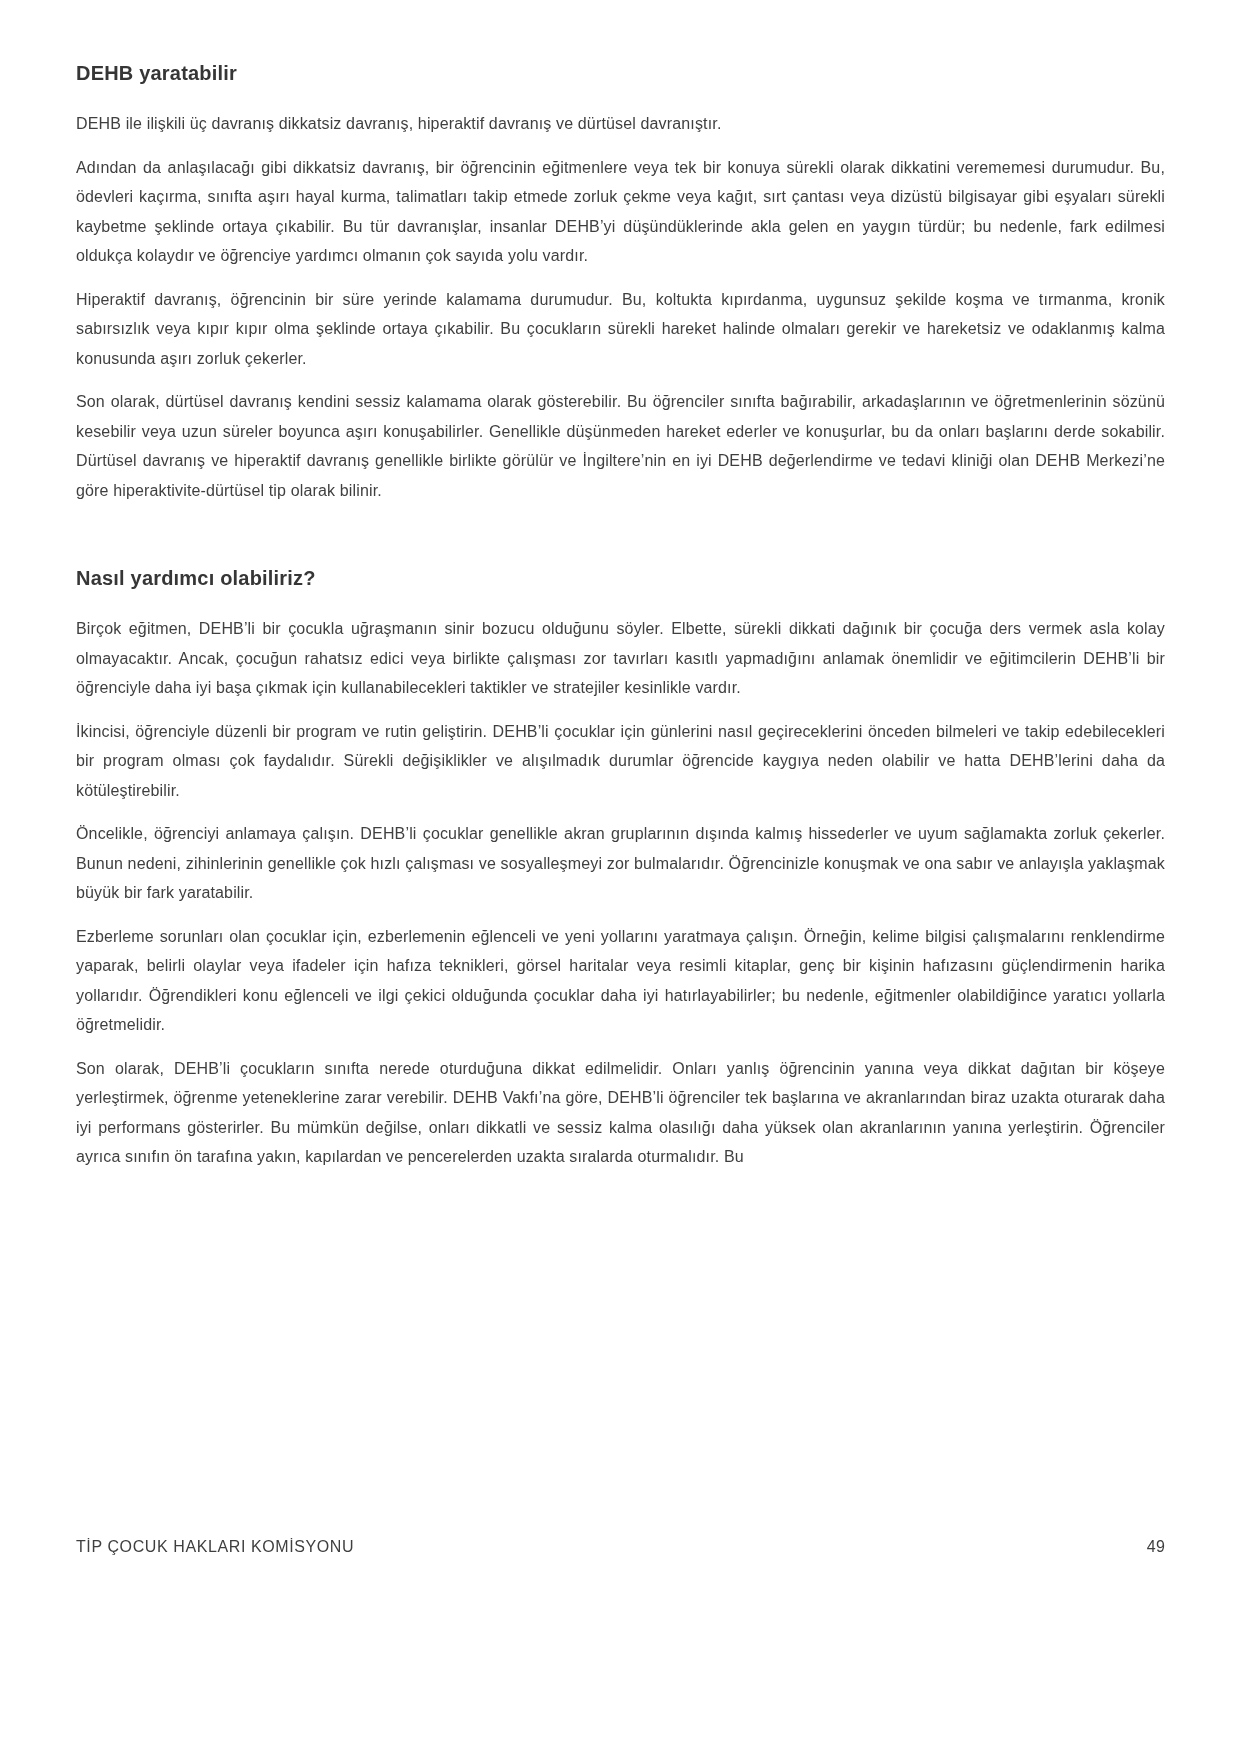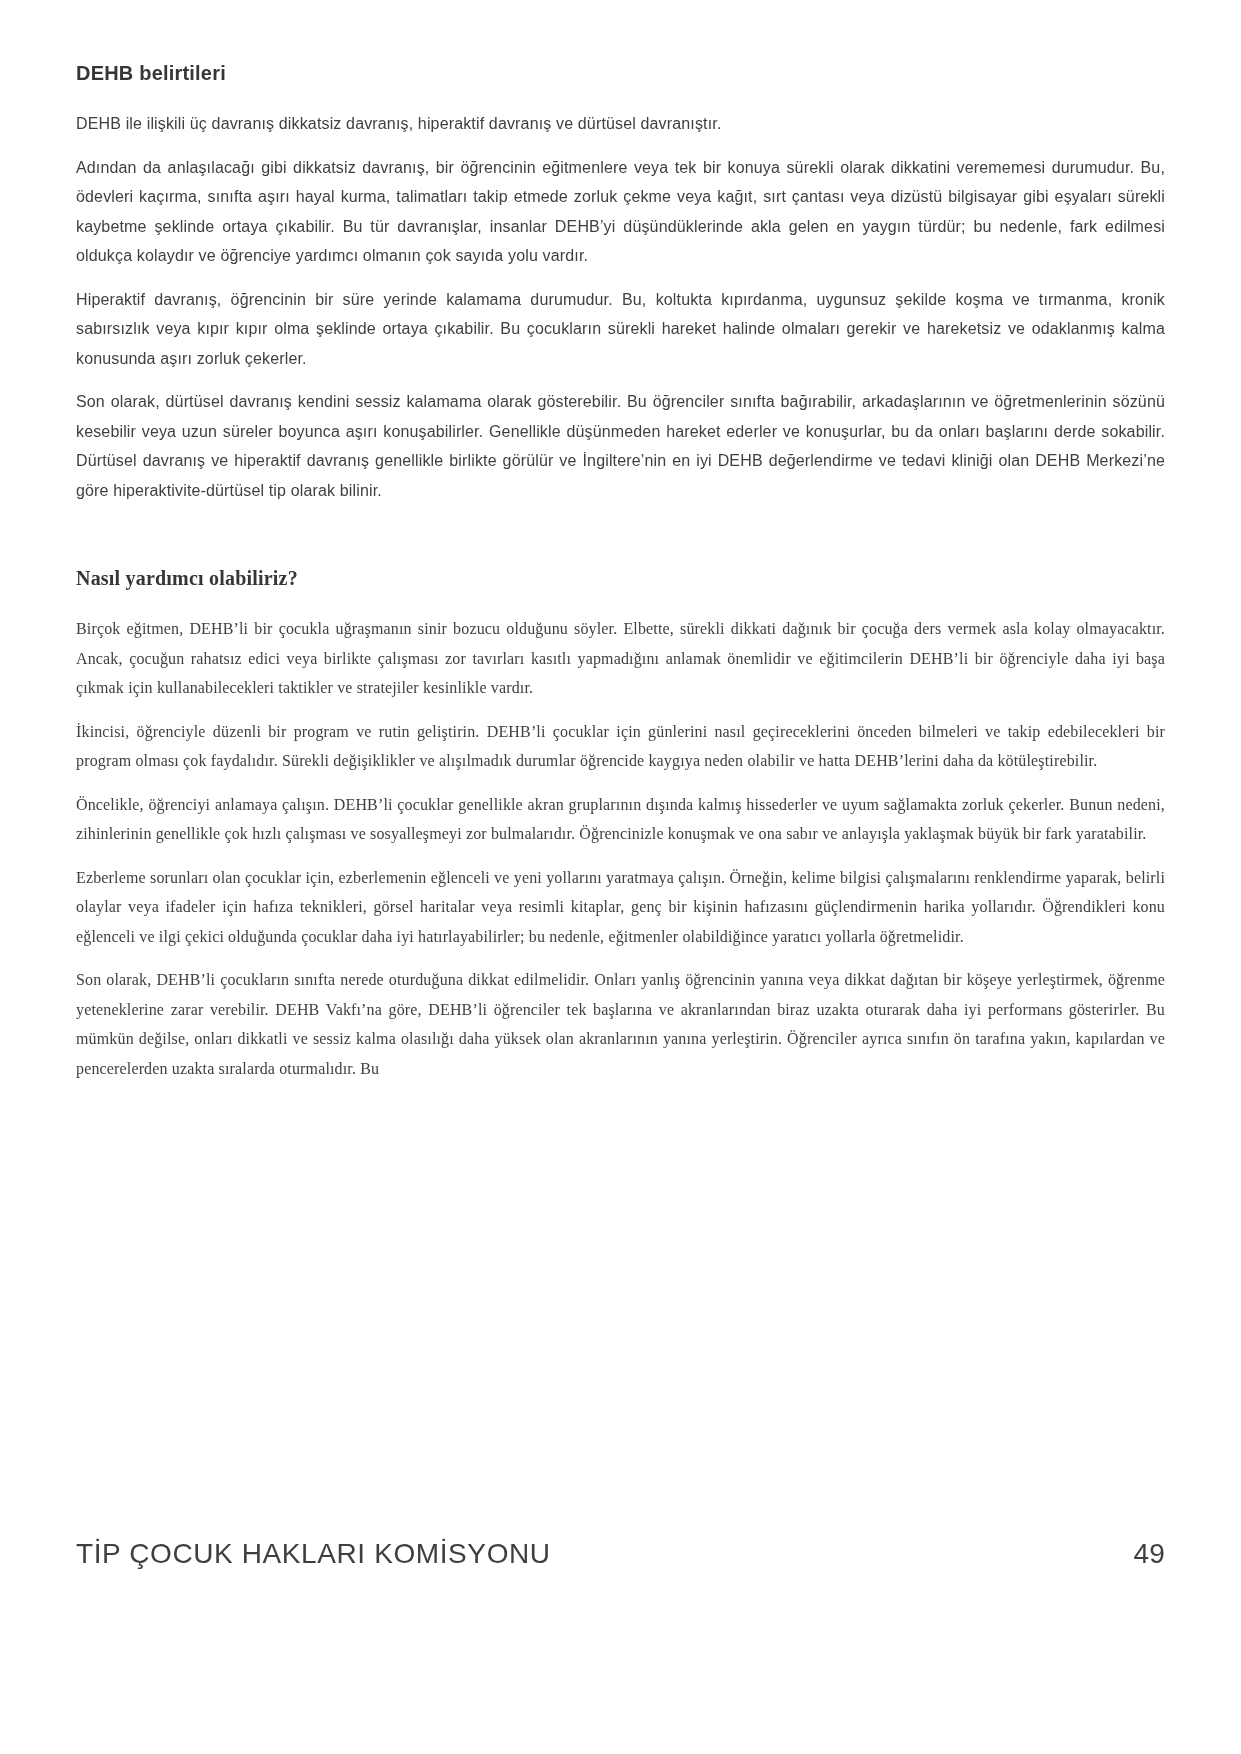--- a/index.html
+++ b/index.html
@@ -29,45 +29,44 @@
   }
   .para {
     font-size: 16px;
     line-height: 29.5px;
     letter-spacing: 0.15px;
     text-align: justify;
     margin: 0 0 14px 0;
   }
   .section + .section {
     margin-top: 62px;
-    font-family: Liberation Serif, serif;
   }
   .footer {
     position: absolute;
     left: 76px;
     right: 76px;
     top: 1538px;
     display: flex;
     justify-content: space-between;
     align-items: baseline;
-    font-size: 28px;
+    font-size: 16px;
     letter-spacing: 0.6px;
     color: #3f3f3f;
   }
   .footer .page-number {
     letter-spacing: 0.2px;
   }
 </style>
 </head>
 <body>
 
 <div class="page">
 
   <div class="section">
-    <h2 class="heading">DEHB belirtileri</h2>
+    <h2 class="heading">DEHB yaratabilir</h2>
     <p class="para">DEHB ile ilişkili üç davranış dikkatsiz davranış, hiperaktif davranış ve dürtüsel davranıştır.</p>
     <p class="para">Adından da anlaşılacağı gibi dikkatsiz davranış, bir öğrencinin eğitmenlere veya tek bir konuya sürekli olarak dikkatini verememesi durumudur. Bu, ödevleri kaçırma, sınıfta aşırı hayal kurma, talimatları takip etmede zorluk çekme veya kağıt, sırt çantası veya dizüstü bilgisayar gibi eşyaları sürekli kaybetme şeklinde ortaya çıkabilir. Bu tür davranışlar, insanlar DEHB’yi düşündüklerinde akla gelen en yaygın türdür; bu nedenle, fark edilmesi oldukça kolaydır ve öğrenciye yardımcı olmanın çok sayıda yolu vardır.</p>
     <p class="para">Hiperaktif davranış, öğrencinin bir süre yerinde kalamama durumudur. Bu, koltukta kıpırdanma, uygunsuz şekilde koşma ve tırmanma, kronik sabırsızlık veya kıpır kıpır olma şeklinde ortaya çıkabilir. Bu çocukların sürekli hareket halinde olmaları gerekir ve hareketsiz ve odaklanmış kalma konusunda aşırı zorluk çekerler.</p>
     <p class="para">Son olarak, dürtüsel davranış kendini sessiz kalamama olarak gösterebilir.  Bu öğrenciler sınıfta bağırabilir, arkadaşlarının ve öğretmenlerinin sözünü kesebilir veya uzun süreler boyunca aşırı konuşabilirler. Genellikle düşünmeden hareket ederler ve konuşurlar, bu da onları başlarını derde sokabilir. Dürtüsel davranış ve hiperaktif davranış genellikle birlikte görülür ve İngiltere’nin en iyi DEHB değerlendirme ve tedavi kliniği olan DEHB Merkezi’ne göre hiperaktivite-dürtüsel tip olarak bilinir.</p>
   </div>
 
   <div class="section">
     <h2 class="heading">Nasıl yardımcı olabiliriz?</h2>
     <p class="para">Birçok eğitmen, DEHB’li bir çocukla uğraşmanın sinir bozucu olduğunu söyler. Elbette, sürekli dikkati dağınık bir çocuğa ders vermek asla kolay olmayacaktır. Ancak, çocuğun rahatsız edici veya birlikte çalışması zor tavırları kasıtlı yapmadığını anlamak önemlidir ve eğitimcilerin DEHB’li bir öğrenciyle daha iyi başa çıkmak için kullanabilecekleri taktikler ve stratejiler kesinlikle vardır.</p>
     <p class="para">İkincisi, öğrenciyle düzenli bir program ve rutin geliştirin. DEHB’li çocuklar için günlerini nasıl geçireceklerini önceden bilmeleri ve takip edebilecekleri bir program olması çok faydalıdır. Sürekli değişiklikler ve alışılmadık durumlar öğrencide kaygıya neden olabilir ve hatta DEHB’lerini daha da kötüleştirebilir.</p>

